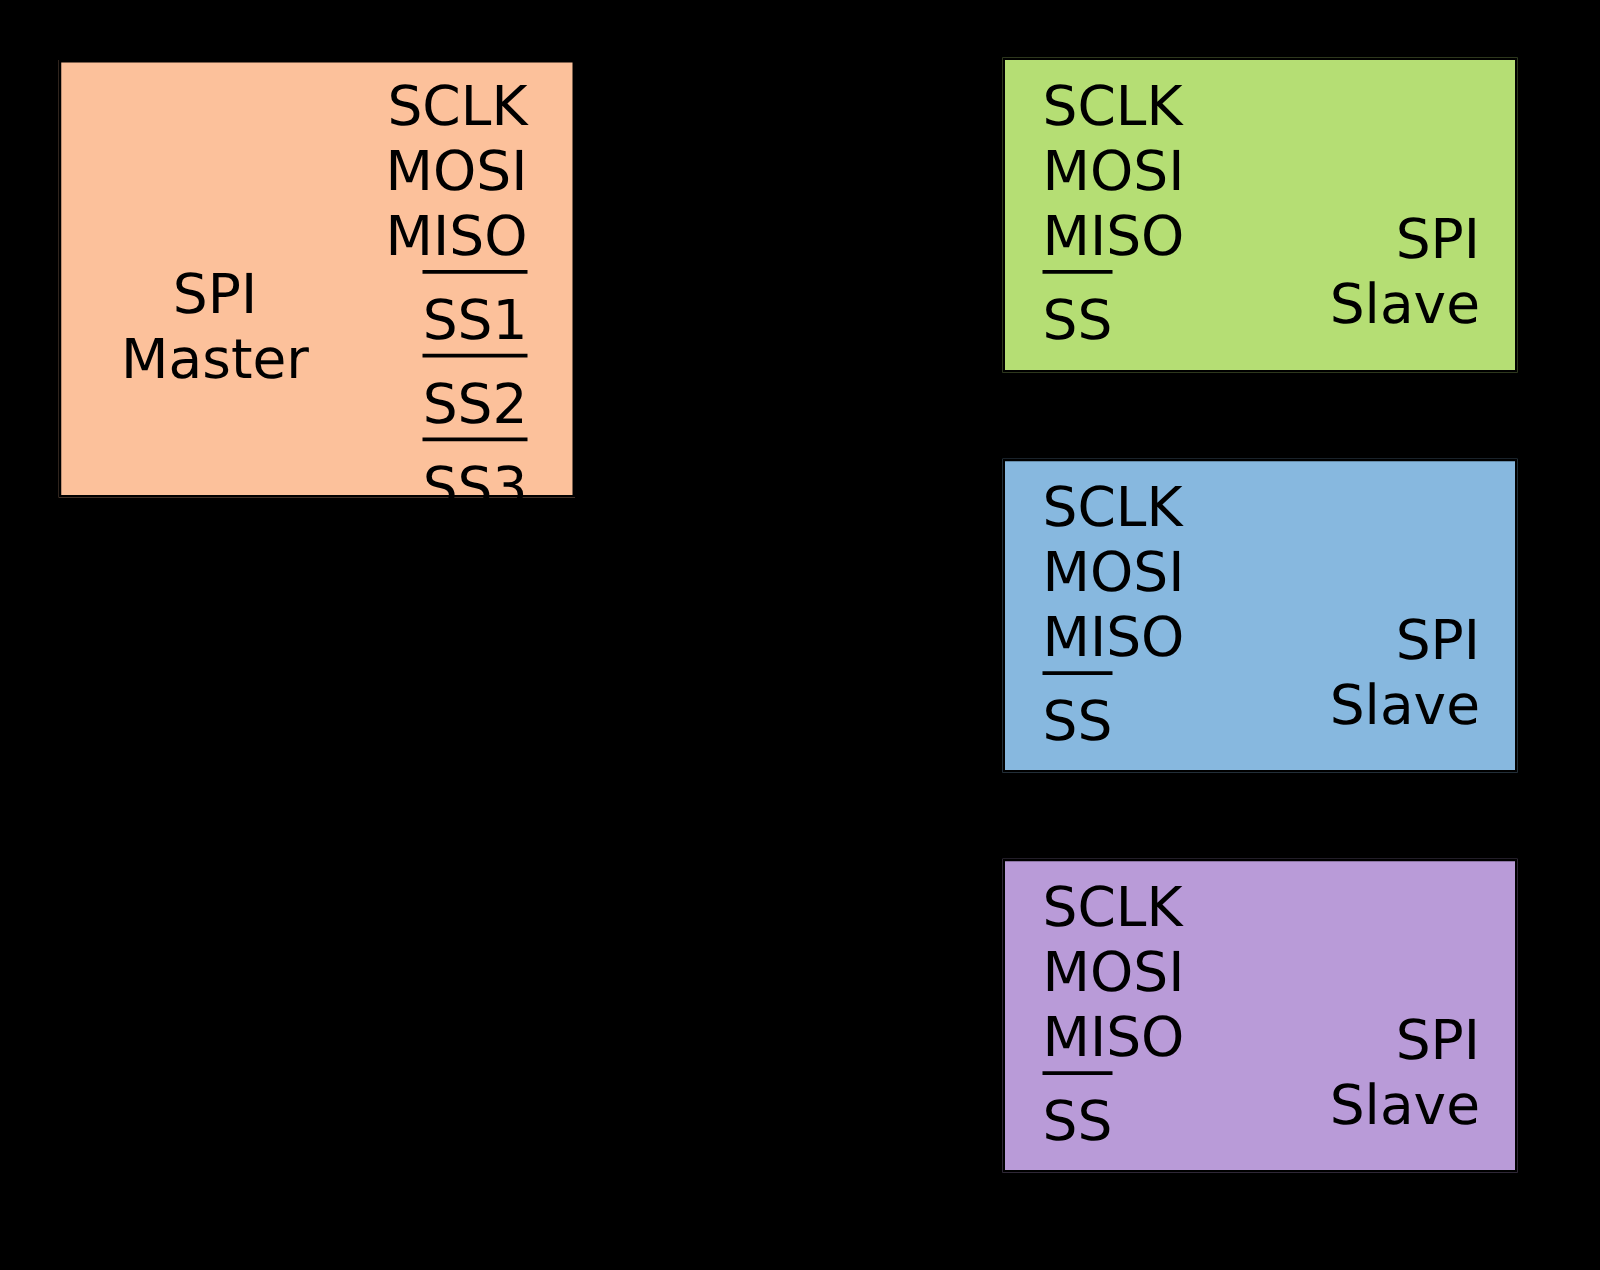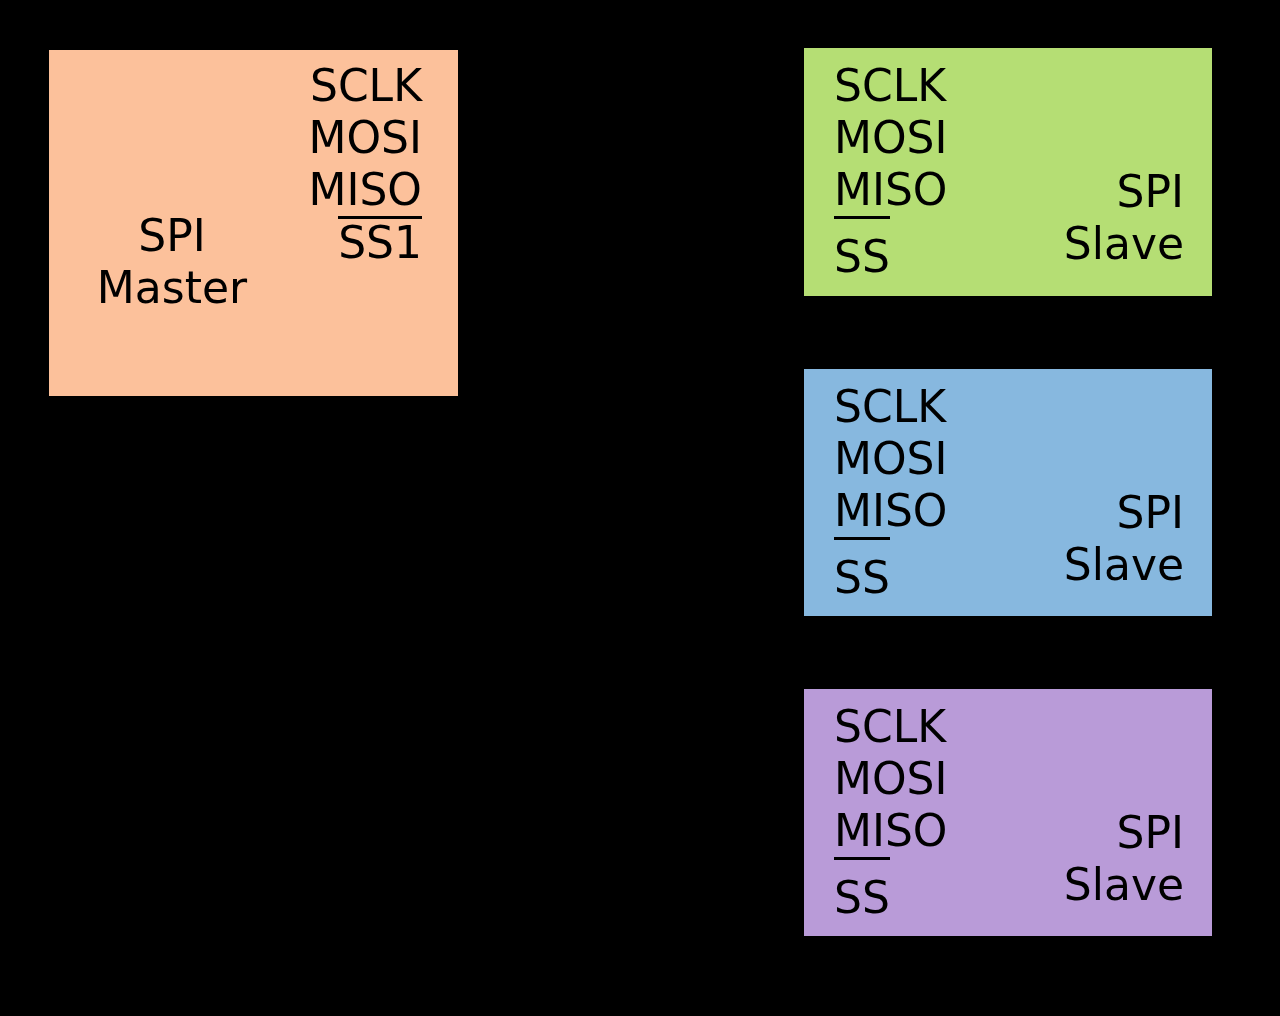--- a/index.html
+++ b/index.html
@@ -52,21 +52,21 @@
   }
   #master-pins .pin {
     font-size: 44px;
     line-height: 52px;
     white-space: nowrap;
     display: block;
   }
   #master-pins .pin .bar {
     display: inline-block;
     border-top: 3px solid #000000;
-    padding-top: 0;
+    padding-top: 14px;
     line-height: 48px;
   }
 
   
   .slave-block {
     left: 802px;
     width: 412px;
     height: 252px;
   }
   #slave-block-0 { top: 46px;  background: #b5de74; }
@@ -107,20 +107,22 @@
 <div id="canvas" style="background: rgb(0, 0, 0); color: rgb(0, 0, 0);">
 
   <div class="block" id="master-block" style="background: rgb(252, 193, 155);">
     <div id="master-name">SPI
 Master</div>
     <div id="master-pins">
       <span class="pin"><span>SCLK</span></span>
       <span class="pin"><span>MOSI</span></span>
       <span class="pin"><span>MISO</span></span>
       <span class="pin"><span class="bar">SS1</span></span>
+      <span class="pin"><span class="bar">SS2</span></span>
+      <span class="pin"><span class="bar">SS3</span></span>
     </div>
   </div>
 
   <div class="block slave-block" id="slave-block-0" style="background: rgb(181, 222, 116);">
     <div class="slave-pins">
       <span class="pin"><span>SCLK</span></span>
       <span class="pin"><span>MOSI</span></span>
       <span class="pin"><span>MISO</span></span>
       <span class="pin"><span class="bar">SS</span></span>
     </div>

